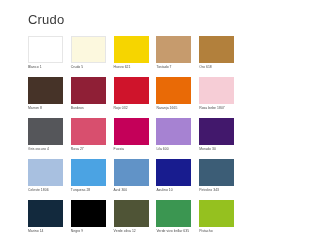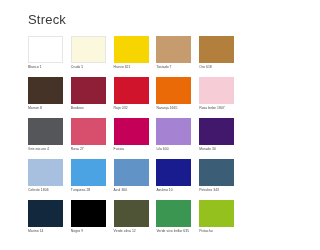--- a/index.html
+++ b/index.html
@@ -66,21 +66,21 @@
     font-family: "Liberation Sans", sans-serif;
     word-break: break-word;
     max-width: 38px;
   }
 </style>
 </head>
 <body>
 
 <div id="palette-page">
 
-  <h1 id="page-title">Streck</h1>
+  <h1 id="page-title">Crudo</h1>
 
   <div id="swatch-grid">
       <div class="swatch-cell">
         <div class="swatch-chip bordered" style="background: rgb(255, 255, 255);"></div>
         <div class="swatch-label">Blanco 1</div>
       </div>
       <div class="swatch-cell">
         <div class="swatch-chip bordered" style="background: rgb(252, 248, 222);"></div>
         <div class="swatch-label">Crudo 5</div>
       </div>

